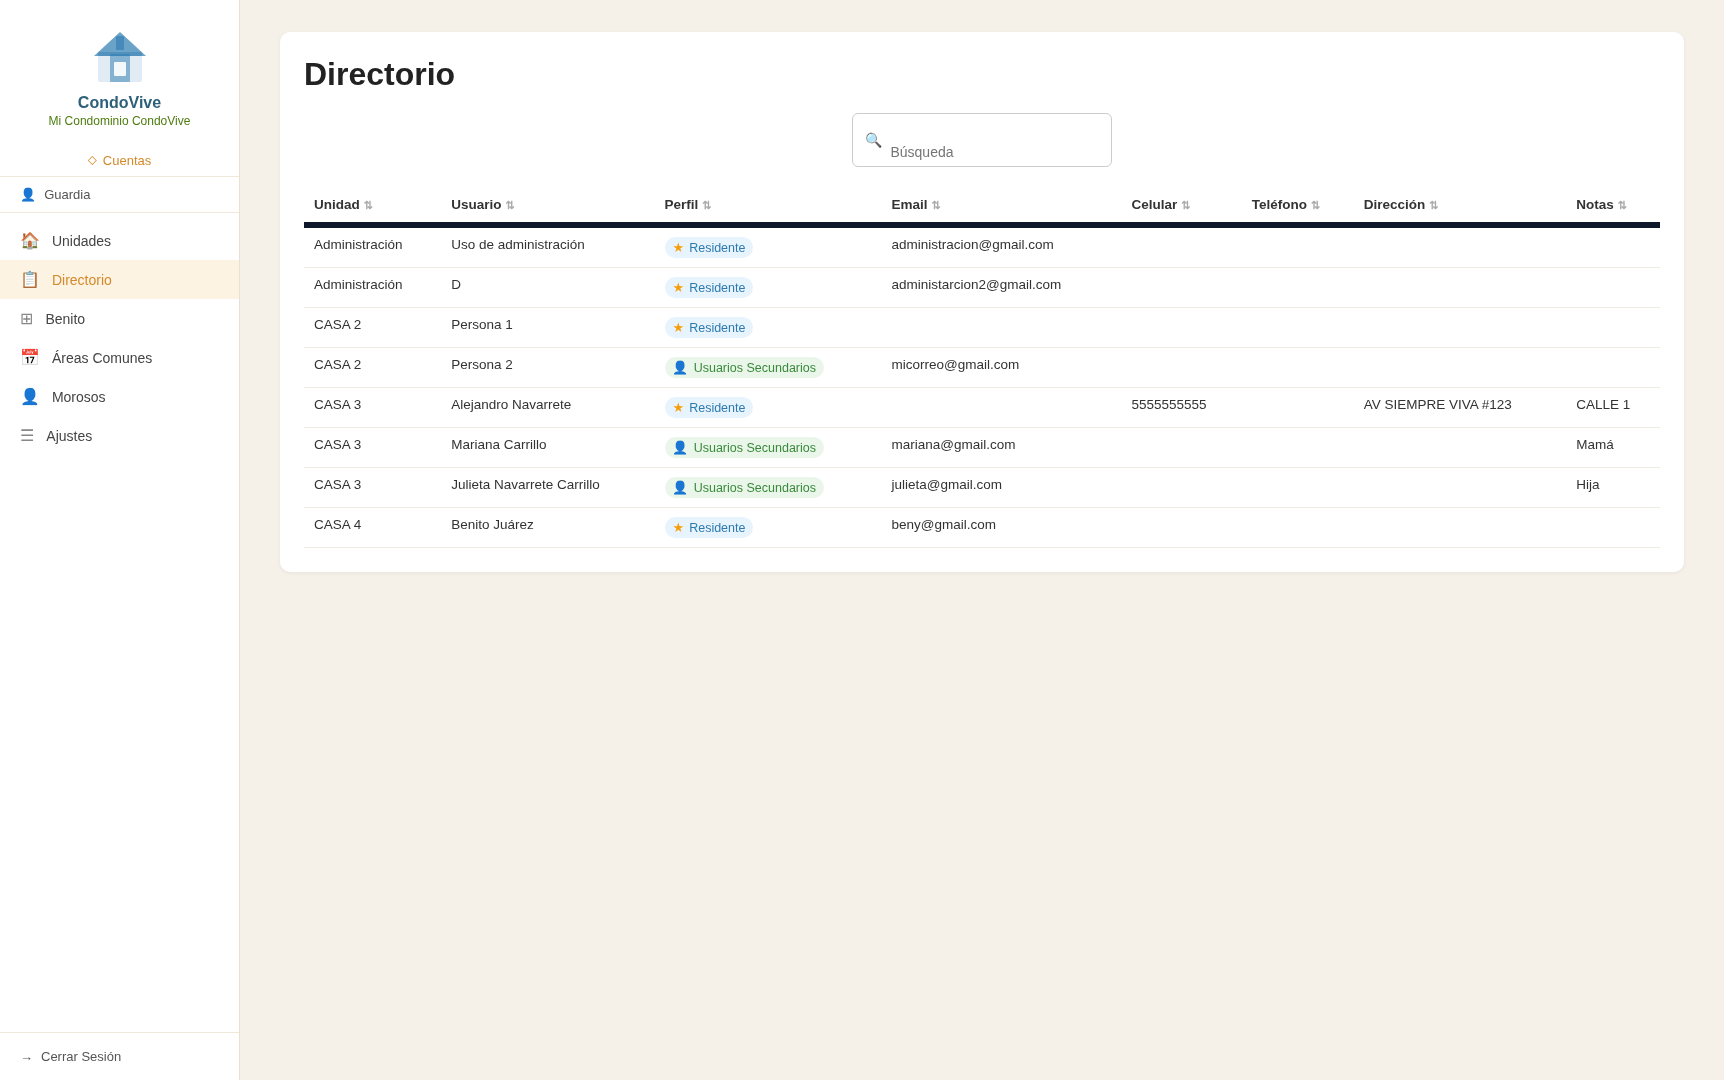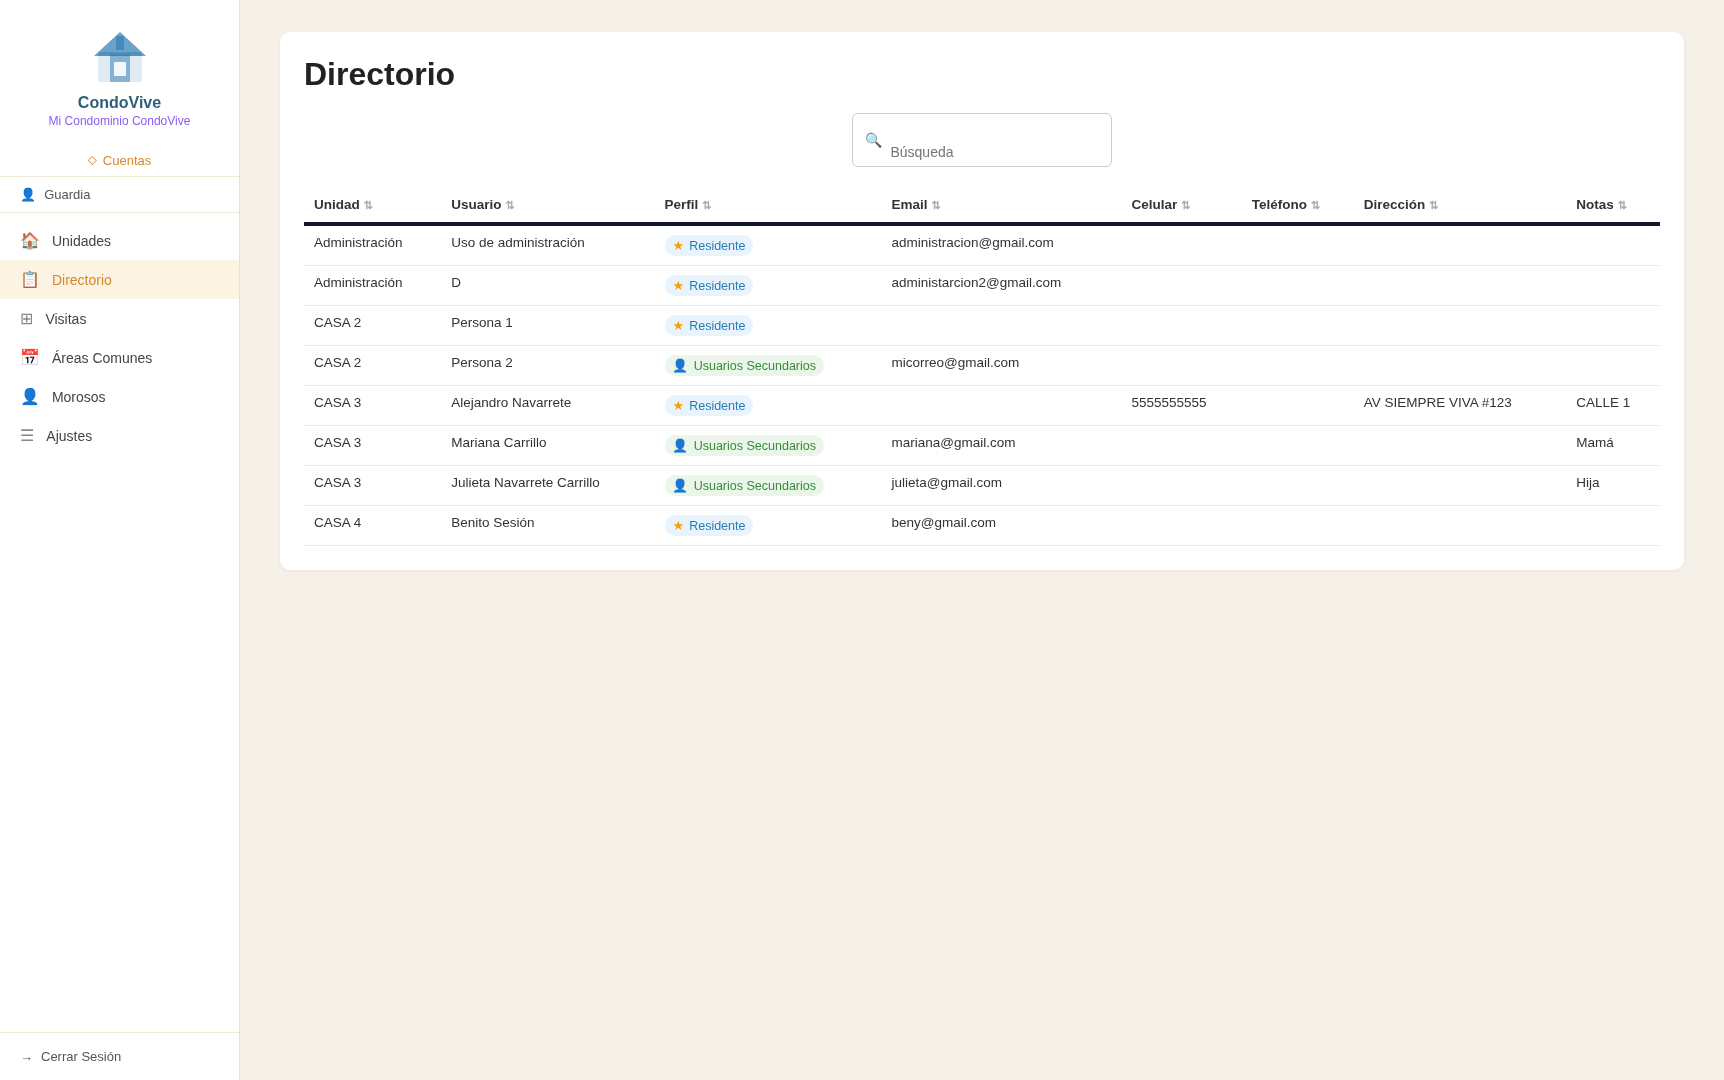--- a/index.html
+++ b/index.html
@@ -32,21 +32,21 @@
       height: 64px;
     }
     .sidebar-app-name {
       font-size: 16px;
       font-weight: 600;
       color: #2c5f7a;
       margin-top: 6px;
     }
     .sidebar-condo-name {
       font-size: 12px;
-      color: #8b5cf6;
+      color: #4d7c0f;
       margin-top: 2px;
     }
     .sidebar-accounts {
       display: flex;
       align-items: center;
       justify-content: center;
       gap: 6px;
       padding: 8px 16px;
       color: #d4892a;
       font-size: 13px;
@@ -150,21 +150,21 @@
       font-size: 14px;
     }
 
     
     table {
       width: 100%;
       border-collapse: collapse;
       font-size: 13.5px;
     }
     thead tr {
-      border-bottom: 4px solid #0f172a;
+      border-bottom: 6px solid #0f172a;
     }
     thead th {
       padding: 10px 10px;
       text-align: left;
       font-weight: 600;
       color: #333;
       white-space: nowrap;
     }
     thead th .sort-arrows {
       display: inline-block;
@@ -233,21 +233,21 @@
   <div class="nav-item">
     <span class="nav-icon">🏠</span>
     <span>Unidades</span>
   </div>
       <div class="nav-item active">
     <span class="nav-icon">📋</span>
     <span>Directorio</span>
   </div>
       <div class="nav-item">
     <span class="nav-icon">⊞</span>
-    <span>Visitas</span>
+    <span>Benito</span>
   </div>
       <div class="nav-item">
     <span class="nav-icon">📅</span>
     <span>Áreas Comunes</span>
   </div>
       <div class="nav-item">
     <span class="nav-icon">👤</span>
     <span>Morosos</span>
   </div>
       <div class="nav-item">
@@ -377,21 +377,21 @@
                 <span>Usuarios Secundarios</span>
               </span></td>
             <td>julieta@gmail.com</td>
             <td></td>
             <td></td>
             <td></td>
             <td>Hija</td>
           </tr>
           <tr>
             <td>CASA 4</td>
-            <td>Benito Sesión</td>
+            <td>Benito Juárez</td>
             <td><span class="badge badge-residente">
                 <span class="star-icon">★</span>
                 <span>Residente</span>
               </span></td>
             <td>beny@gmail.com</td>
             <td></td>
             <td></td>
             <td></td>
             <td></td>
           </tr>

